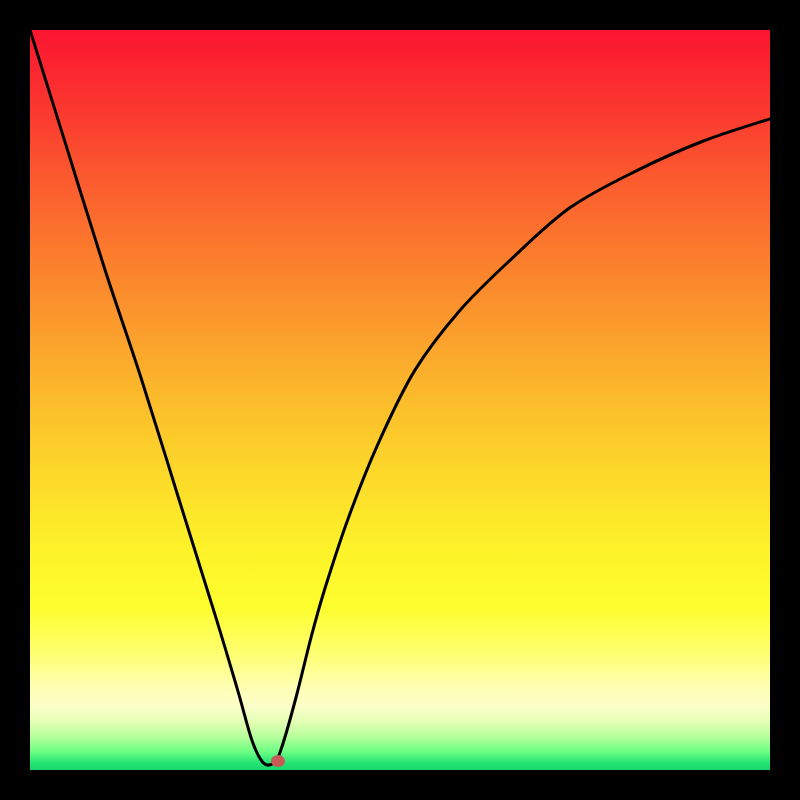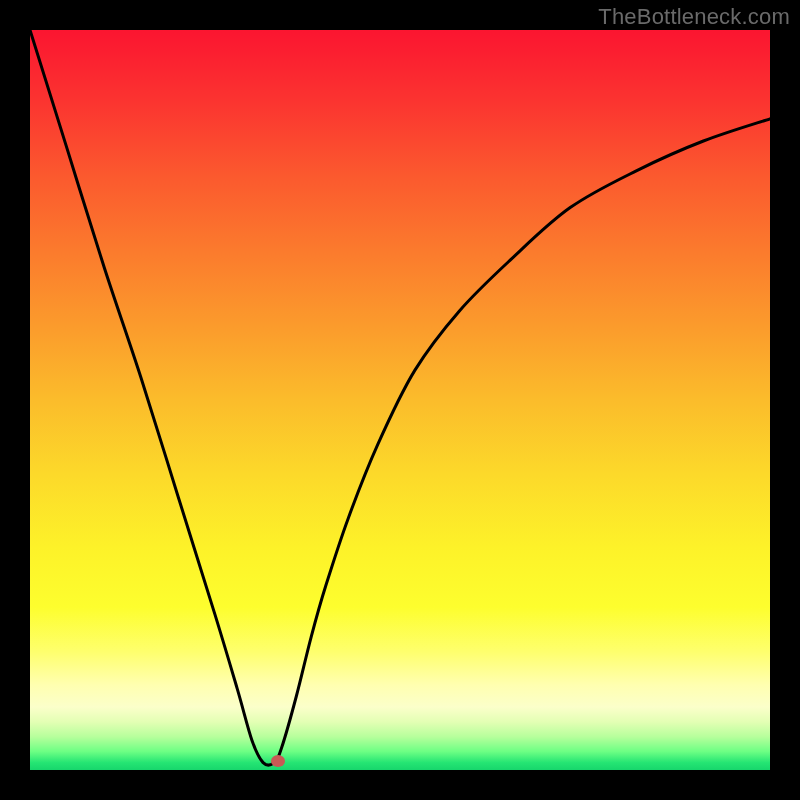--- a/index.html
+++ b/index.html
@@ -40,21 +40,20 @@
     top: 0;
     width: 740px;
     height: 740px;
     display: block;
   }
 </style>
 </head>
 <body>
 
 <div class="frame">
-  <div class="watermark">TheBottleneck.com</div>
 
   <div class="plot">
     <svg id="bg-svg" viewBox="0 0 740 740" preserveAspectRatio="none">
       <defs>
         <linearGradient id="grad" x1="0" y1="0" x2="0" y2="1">
             <stop offset="0%" stop-color="#fb1530"></stop>
             <stop offset="10%" stop-color="#fb3530"></stop>
             <stop offset="20%" stop-color="#fb5a2e"></stop>
             <stop offset="30%" stop-color="#fb7b2d"></stop>
             <stop offset="40%" stop-color="#fb9b2c"></stop>

